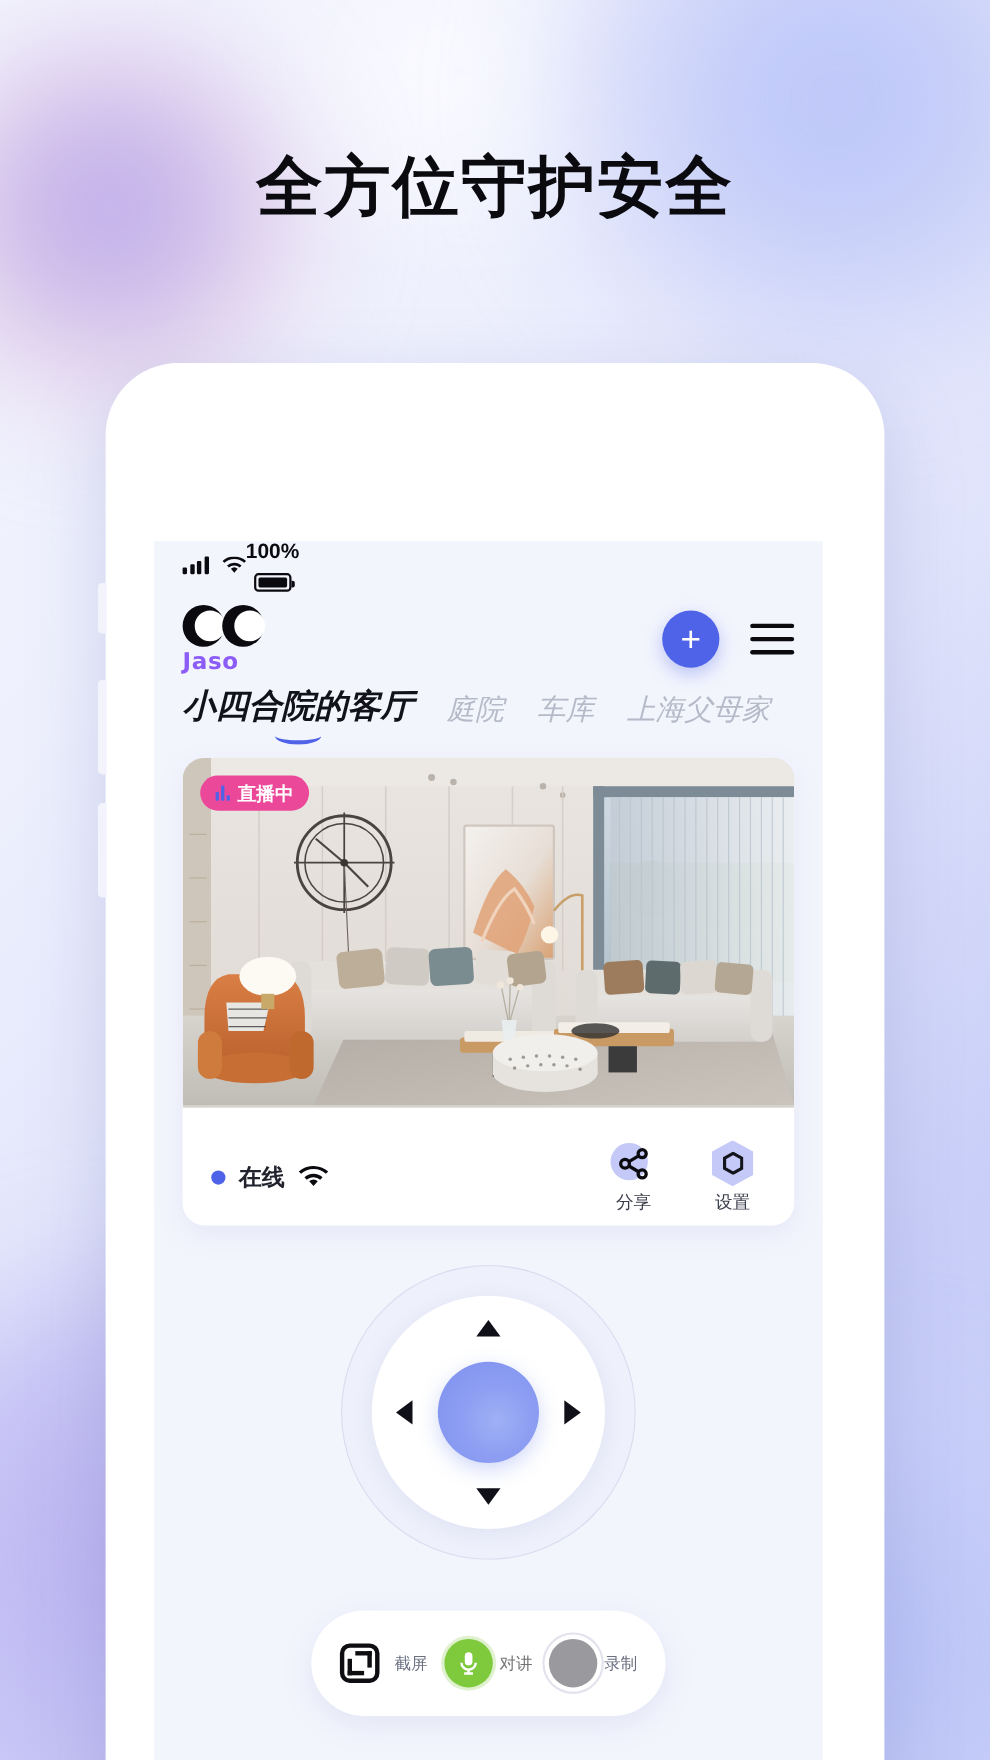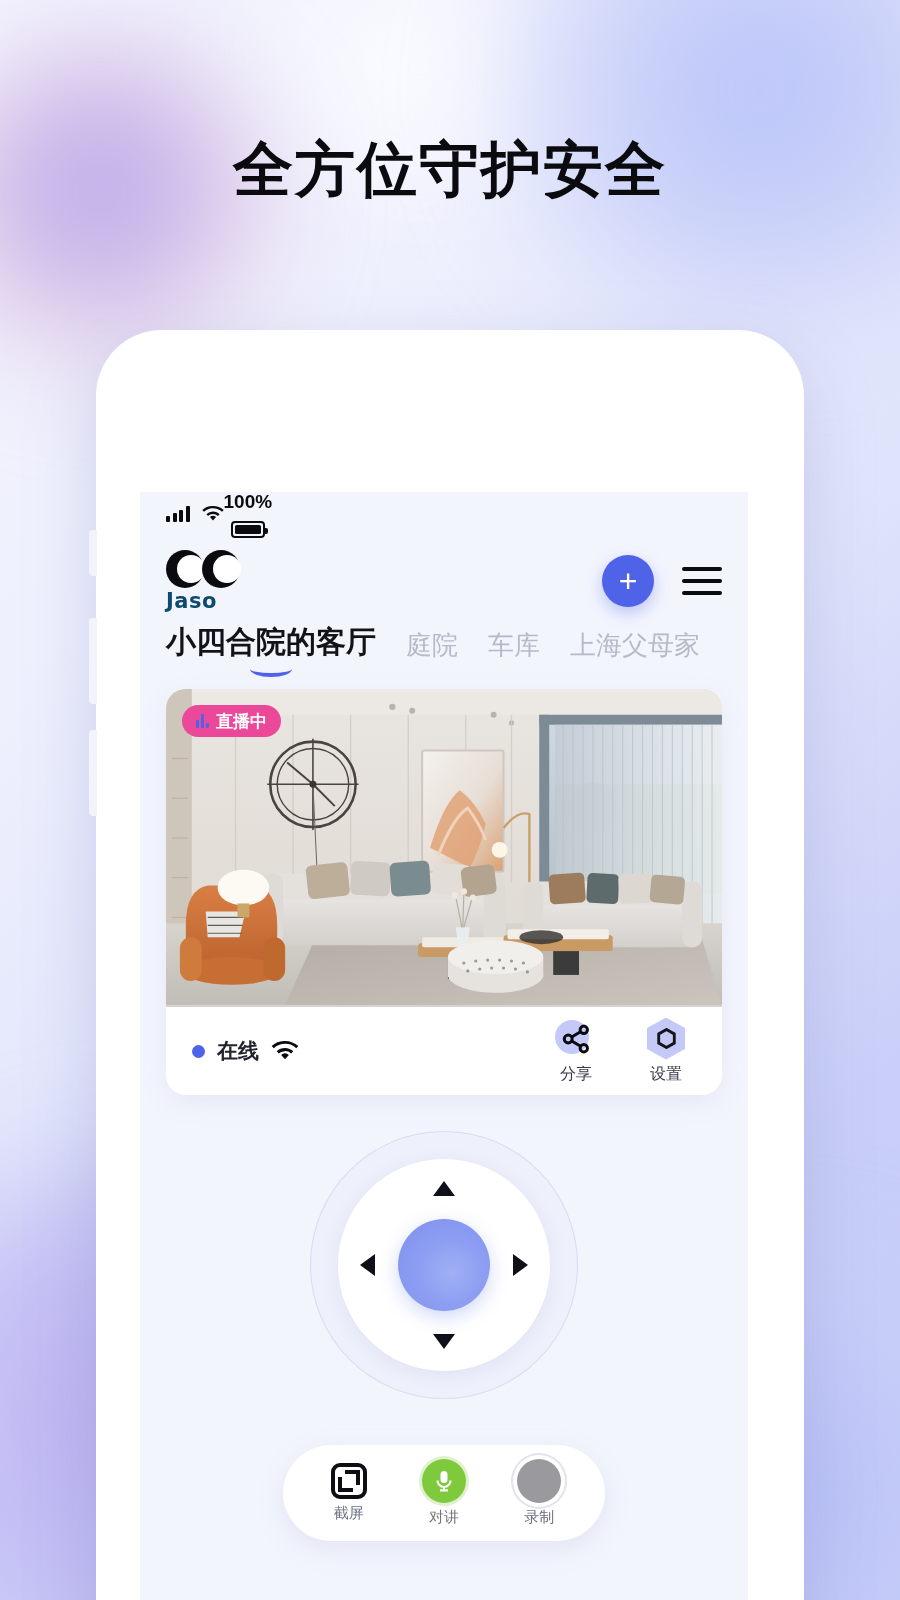--- a/index.html
+++ b/index.html
@@ -59,52 +59,52 @@
 
   
   .app-header{display:flex;align-items:center;padding:14px 26px 0 26px;height:76px;box-sizing:border-box;}
   .logo{display:flex;flex-direction:column;align-items:flex-start;}
   .logo-mark{position:relative;width:74px;height:38px;}
   .logo-mark .c{position:absolute;top:0;width:38px;height:38px;border-radius:50%;background:#0a0a0f;}
   .logo-mark .c.l{left:0;}
   .logo-mark .c.r{left:36px;}
   .logo-mark .c::after{content:"";position:absolute;left:11px;top:5px;width:28px;height:28px;border-radius:50%;background:#ffffff;}
   .logo-mark .c.r::after{left:11px;}
-  .logo-txt{font-size:21px;font-weight:bold;color:#0c4a6e;letter-spacing:.5px;margin-top:1px;
+  .logo-txt{font-size:21px;font-weight:bold;color:#8b5cf6;letter-spacing:.5px;margin-top:1px;
     font-family:"DejaVu Sans","Liberation Sans",sans-serif;}
   .hdr-spacer{flex:1;}
   .add-btn{width:52px;height:52px;border-radius:50%;background:#4f63e8;
     display:flex;align-items:center;justify-content:center;color:#fff;font-size:32px;line-height:1;
     box-shadow:0 6px 16px rgba(79,99,232,.35);font-weight:300;}
   .menu-btn{margin-left:28px;width:40px;display:flex;flex-direction:column;gap:8px;}
   .menu-btn i{display:block;height:4px;border-radius:2px;background:#0a0a0f;}
 
   
-  .tabs{display:flex;align-items:flex-end;gap:30px;padding:10px 26px 0 26px;position:relative;}
+  .tabs{display:flex;align-items:flex-end;gap:30px;padding:10px 26px 0 26px;position:relative;font-style:italic;}
   .tab{font-size:26px;color:#b6bac8;white-space:nowrap;padding-bottom:10px;position:relative;}
   .tab.active{font-size:30px;font-weight:bold;color:#12131a;}
   .tab.active .tab-underline{position:absolute;left:50%;transform:translateX(-50%);bottom:-4px;
     width:42px;height:12px;border-bottom:4px solid #4f63e8;border-radius:0 0 50% 50%;}
 
   
   .cam-card{margin:16px 26px 0 26px;background:#ffffff;border-radius:20px;overflow:hidden;
     box-shadow:0 8px 24px rgba(140,146,200,.12);}
   .cam-video{position:relative;height:318px;overflow:hidden;background:#d6d3ce;}
   .scene{position:absolute;inset:0;}
 
   .badge-live{position:absolute;left:16px;top:16px;height:32px;padding:0 14px;border-radius:16px;
     background:#ec4899;display:flex;align-items:center;gap:7px;z-index:5;}
   .badge-live .eq{display:flex;align-items:flex-end;gap:2px;height:14px;}
   .badge-live .eq i{display:block;width:3px;background:#4f63e8;border-radius:1px;}
   .badge-live .eq i:nth-child(1){height:8px;}
   .badge-live .eq i:nth-child(2){height:14px;}
   .badge-live .eq i:nth-child(3){height:5px;}
   .badge-live span{color:#fff;font-size:17px;font-weight:bold;}
 
-  .cam-bar{height:88px;display:flex;align-items:center;padding:0 26px;box-sizing:border-box;}
+  .cam-bar{height:88px;display:flex;align-items:center;padding:0 26px;box-sizing:border-box;margin-top:19px;}
   .cam-status{display:flex;align-items:center;gap:12px;}
   .dot{width:13px;height:13px;border-radius:50%;background:#4f63e8;}
   .cam-status .st{font-size:21px;color:#20222c;font-weight:600;}
   .cam-actions{margin-left:auto;display:flex;gap:30px;justify-content:flex-end;}
   .act{display:flex;flex-direction:column;align-items:center;gap:4px;width:60px;}
   .act-ico{width:42px;height:42px;display:flex;align-items:center;justify-content:center;position:relative;}
   .act-label{font-size:16px;color:#3a3d4a;}
   .circ-bg{position:absolute;left:0;top:2px;width:34px;height:34px;border-radius:50%;background:#c4c9f7;}
   .hexa{width:38px;height:42px;background:#c4c9f7;
     clip-path:polygon(50% 0%,100% 25%,100% 75%,50% 100%,0% 75%,0% 25%);
@@ -128,21 +128,21 @@
   .dpad-center{position:absolute;left:50%;top:50%;transform:translate(-50%,-50%);
     width:92px;height:92px;border-radius:50%;
     background:radial-gradient(circle at 58% 58%,#9fb0f5 0%,#8c9df2 45%,#7e90ef 100%);
     box-shadow:0 6px 18px rgba(120,140,235,.35);}
 
   
   .toolbar-wrap{display:flex;justify-content:center;margin-top:46px;}
   .toolbar{width:322px;height:96px;border-radius:48px;background:#ffffff;
     box-shadow:0 8px 26px rgba(150,156,205,.18);
     display:flex;align-items:center;justify-content:space-around;padding:0 18px;box-sizing:border-box;}
-  .tool{display:flex;flex-direction:column;align-items:center;gap:5px;width:80px;}
+  .tool{display:flex;flex-direction:row;align-items:center;gap:5px;width:80px;justify-content:space-between;}
   .tool-label{font-size:15px;color:#6b6f80;}
   .tool-label.green{color:#737373;}
   .snap{width:36px;height:36px;border:4px solid #0d0d12;border-radius:9px;position:relative;box-sizing:border-box;}
   .snap::before{content:"";position:absolute;left:3px;bottom:3px;width:11px;height:11px;
     border-left:4px solid #0d0d12;border-bottom:4px solid #0d0d12;}
   .snap::after{content:"";position:absolute;right:3px;top:3px;width:11px;height:11px;
     border-right:4px solid #0d0d12;border-top:4px solid #0d0d12;}
   .mic-btn{width:44px;height:44px;border-radius:50%;background:#7ec93c;
     display:flex;align-items:center;justify-content:center;box-shadow:0 0 0 3px rgba(126,201,60,.25);}
   .rec-btn{width:44px;height:44px;border-radius:50%;background:#9a9a9e;

